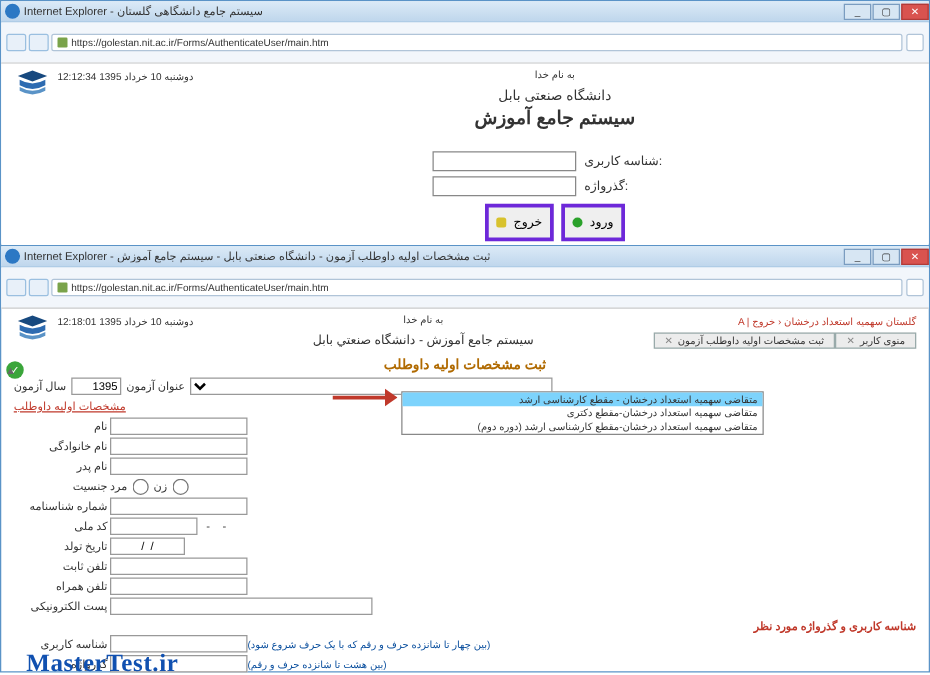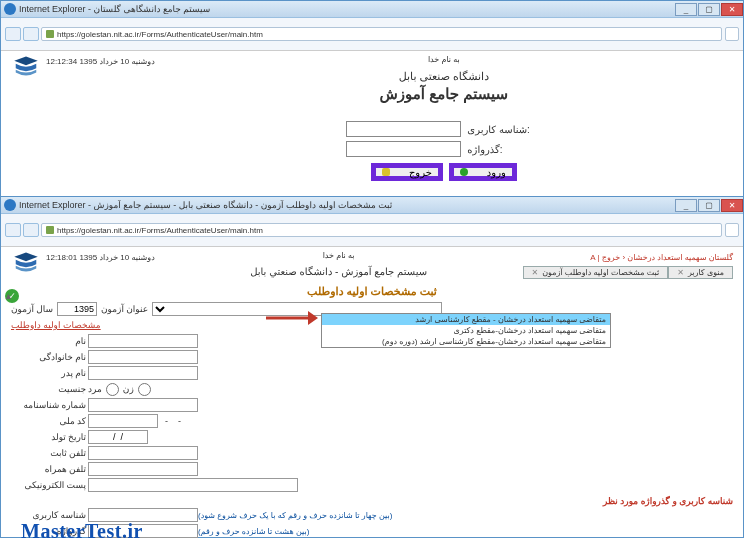--- a/index.html
+++ b/index.html
@@ -24,21 +24,21 @@
 .datetime{font-size:8px;color:#333;margin:2px 0 0 5px;white-space:nowrap;}
 .center-col{flex:1;text-align:center;}
 .small-txt{font-size:8px;color:#333;}
 .uni-name{font-size:11px;color:#333;margin-top:6px;}
 .sys-name{font-size:15px;font-weight:bold;margin-top:2px;}
 .login-grid{margin:14px auto 8px;display:inline-block;}
 .login-row{display:flex;align-items:center;justify-content:center;margin:4px 0;}
 .login-row label{width:80px;text-align:left;font-size:10px;padding-left:6px;}
 .login-row input{width:115px;height:16px;border:1px solid #888;}
 .btn-row{display:flex;justify-content:center;gap:6px;margin-top:6px;}
-.btn{border:5px solid #6d28d9;background:#efefef;padding:1px 6px;font-size:10px;display:flex;align-items:center;gap:19px;height:18px;}
+.btn{border:3px solid #6d28d9;background:#efefef;padding:1px 6px;font-size:10px;display:flex;align-items:center;gap:6px;height:30px;}
 .btn.green span.dot{width:8px;height:8px;background:#2aa12a;border-radius:50%;}
 .btn.yellow span.dot{width:8px;height:8px;background:#d8c22d;border-radius:2px;}
 .links-row{text-align:right;font-size:9px;color:#c0392b;margin-top:12px;word-spacing:1px;}
 .links-row a{color:#c0392b;text-decoration:none;margin:0 2px;}
 .arrow1{position:absolute;left:490px;top:168px;}
 .arrow1 svg{width:70px;height:18px;}
 .win2-area{position:relative;}
 .page2{font-size:9px;padding:4px 10px;position:relative;}
 .top-row2{display:flex;direction:ltr;align-items:flex-start;}
 .breadcrumb{color:#c0392b;font-size:8px;text-align:right;margin-top:2px;}

